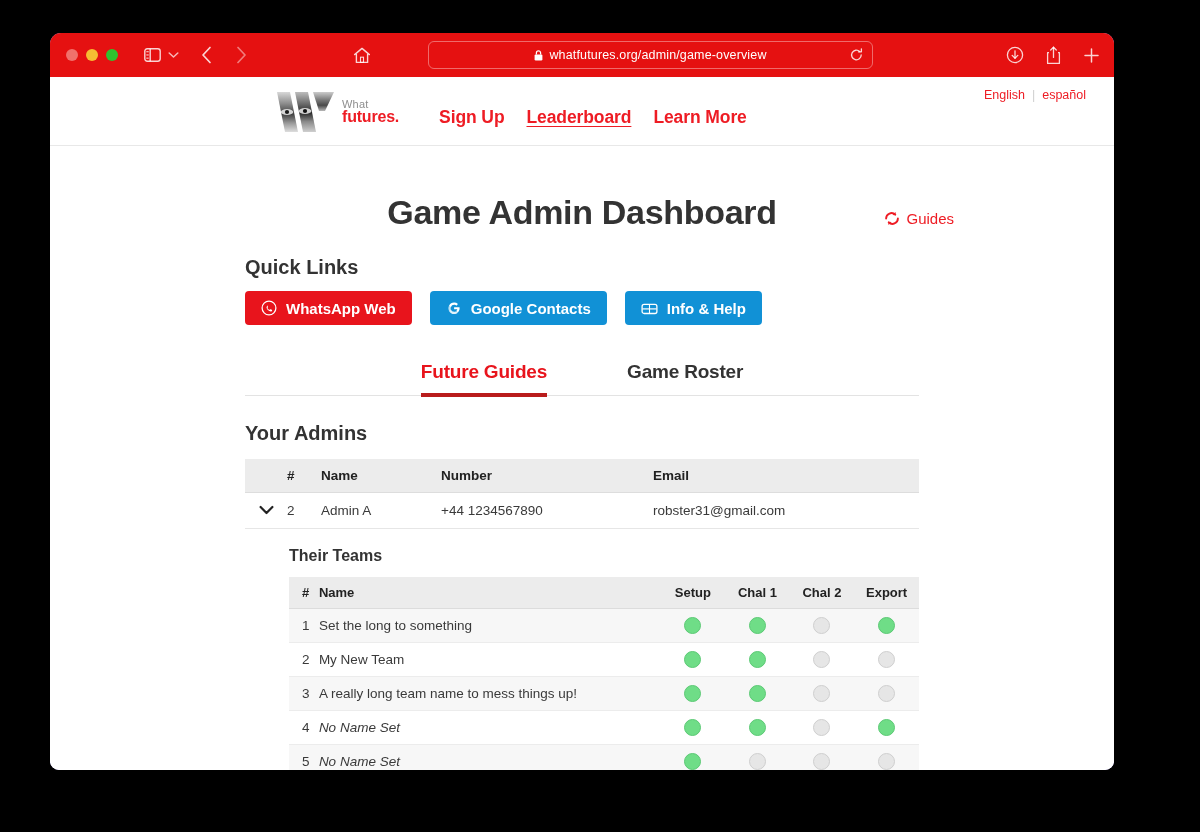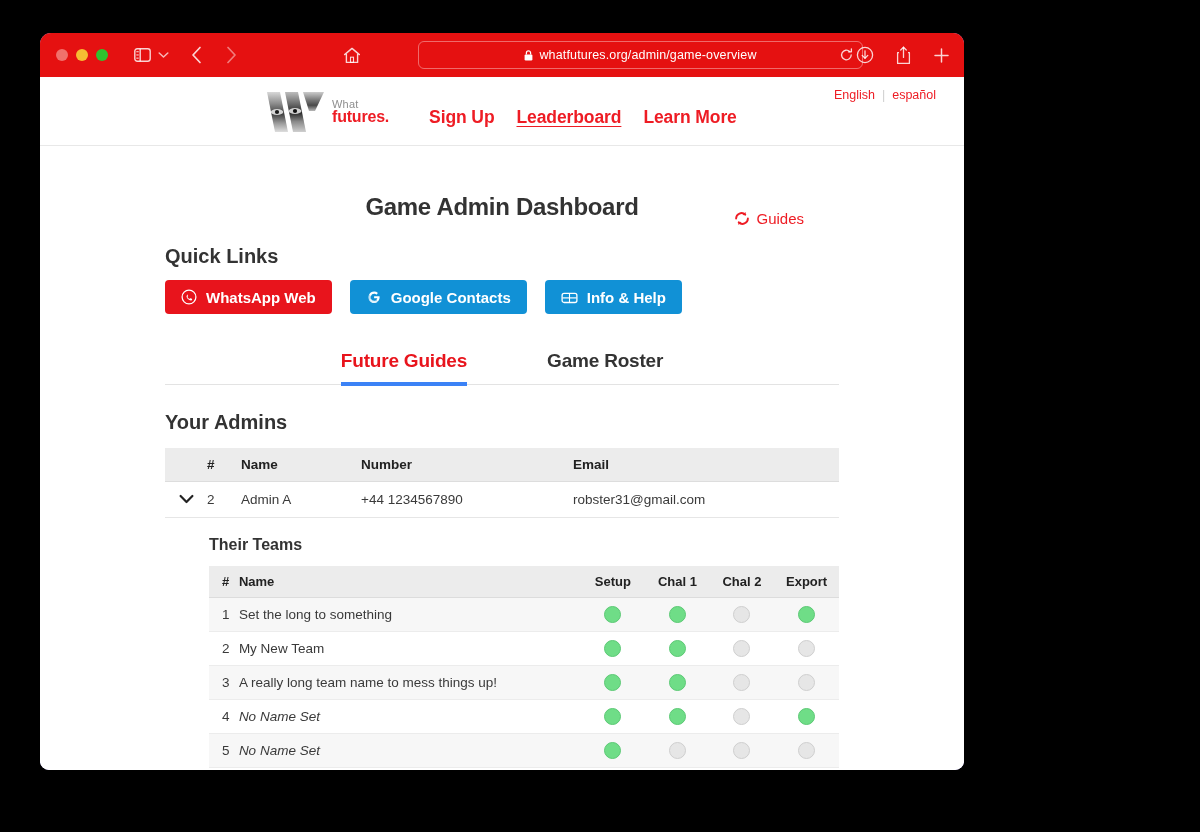--- a/index.html
+++ b/index.html
@@ -8,23 +8,23 @@
     width: 1200px;
     height: 832px;
     background: #000000;
     font-family: "Liberation Sans", sans-serif;
     overflow: hidden;
   }
 
   
   #browser-window {
     position: absolute;
-    left: 40px;
+    left: 50px;
     top: 33px;
-    width: 924px;
+    width: 1064px;
     height: 737px;
     background: #c4b5fd;
     border-radius: 11px 11px 9px 9px;
     overflow: hidden;
   }
 
   
   #browser-toolbar {
     position: relative;
     height: 44px;
@@ -138,21 +138,21 @@
     display: flex;
     align-items: center;
     gap: 6px;
     color: #ee1c24;
     font-size: 15px;
     cursor: pointer;
   }
 
   #page-title {
     text-align: center;
-    font-size: 24px;
+    font-size: 34px;
     font-weight: bold;
     color: #333333;
     margin-top: 47px;
     letter-spacing: -.3px;
   }
 
   .container { width: 674px; margin: 0 auto; }
 
   #quick-links-heading {
     font-size: 20px;
@@ -188,21 +188,21 @@
     margin-top: 36px;
     border-bottom: 1px solid #e3e3e3;
   }
   .tab {
     font-size: 19px;
     font-weight: bold;
     padding-bottom: 10px;
     cursor: pointer;
     letter-spacing: -.2px;
   }
-  .tab.active { color: #e8141c; border-bottom: 4px solid #3b82f6; margin-bottom: -2.5px; }
+  .tab.active { color: #e8141c; border-bottom: 4px solid #b91c1c; margin-bottom: -2.5px; }
   .tab.inactive { color: #333333; }
 
   #admins-heading {
     font-size: 20px;
     font-weight: bold;
     color: #333333;
     margin-top: 26px;
   }
 
   

